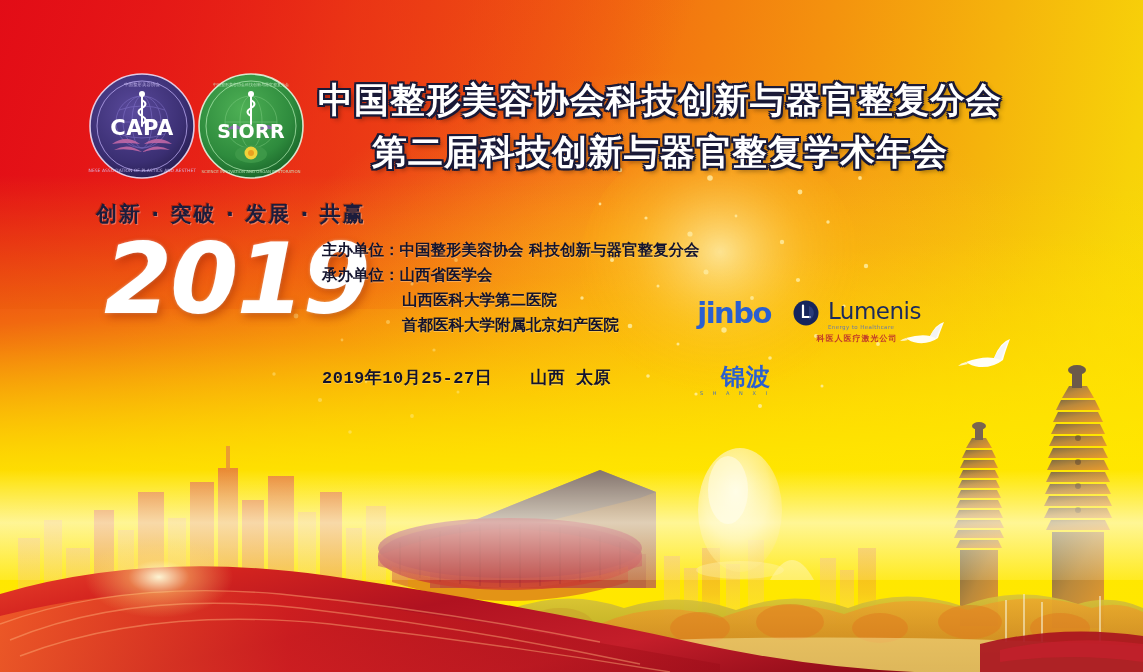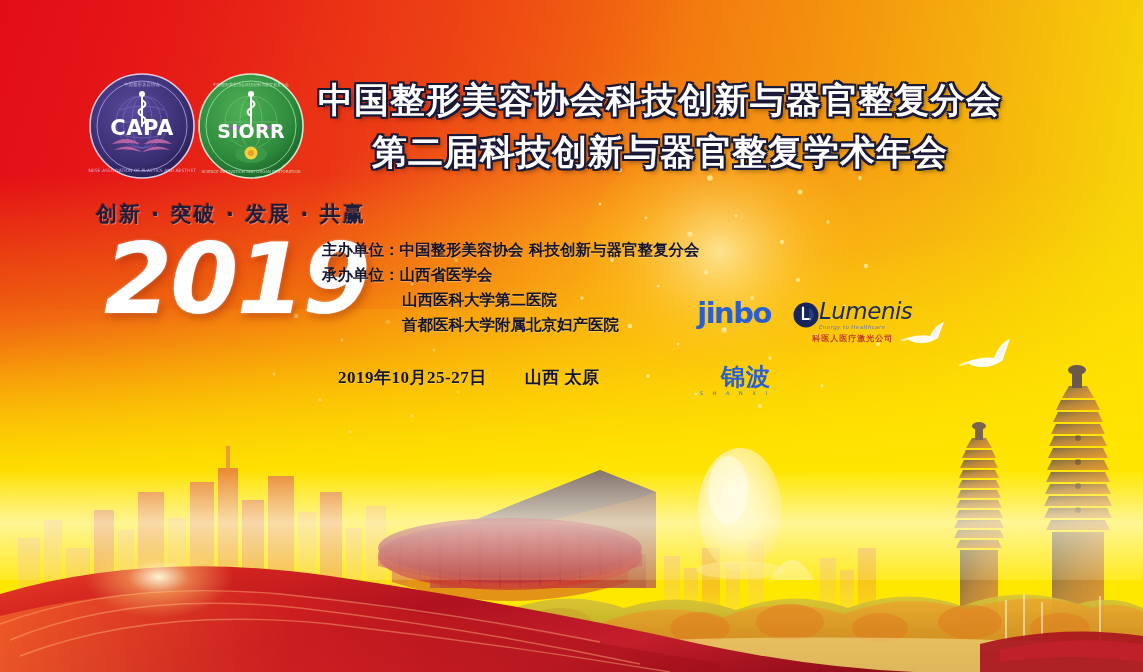--- a/index.html
+++ b/index.html
@@ -73,23 +73,23 @@
   .org-line{
     font-family:"DejaVu Sans","Liberation Sans",sans-serif;
     font-weight:bold; font-size:15.5px; line-height:25px; white-space:nowrap;
     color:#14142e; text-shadow:0 1px 0 rgba(255,255,255,.28);
   }
   .org-line.indent{ padding-left:80px; }
 
   
   #date-line{
     position:absolute; left:322px; top:366px; z-index:6;
-    font-family:Liberation Serif, serif;
+    font-family:Liberation Mono, monospace;
     font-weight:bold; font-size:17px; letter-spacing:.5px; white-space:nowrap;
-    color:#14142e; text-shadow:0 1px 0 rgba(255,255,255,.28);margin-left:16px;
+    color:#14142e; text-shadow:0 1px 0 rgba(255,255,255,.28);
   }
   #date-venue{ margin-left:38px; }
 
   
   #sponsors{ position:absolute; left:688px; top:300px; z-index:6; display:flex; align-items:flex-start; gap:22px; }
   .sponsor{ position:relative; }
 
   #jinbo-logo{ display:flex; align-items:flex-end; gap:5px;flex-direction:column; }
   #jinbo-word{
     font-family:"DejaVu Sans","Liberation Sans",sans-serif;
@@ -98,21 +98,21 @@
   }
   #jinbo-cn{
     font-family:Liberation Serif, serif;
     font-weight:bold; font-size:24px; line-height:22px; color:#2a5fd0; letter-spacing:1px;margin-top:34px;
   }
   #jinbo-sub{
     font-family:"DejaVu Sans","Liberation Sans",sans-serif;
     font-size:5px; letter-spacing:4px; color:#3f6fc0; margin-top:2px; padding-left:12px;
   }
 
-  #lumenis-logo{ display:flex; align-items:center; gap:0;font-style:italic; }
+  #lumenis-logo{ display:flex; align-items:flex-start; gap:9px; }
   #lumenis-mark{ width:26px; height:26px; }
   #lumenis-text{ display:flex; flex-direction:column; }
   #lumenis-word{
     font-family:"DejaVu Sans","Liberation Sans",sans-serif;
     font-size:23px; line-height:23px; color:#1a2a5e; letter-spacing:-.5px;
   }
   #lumenis-tag{
     font-family:"DejaVu Sans","Liberation Sans",sans-serif;
     font-size:5.5px; color:#6a7aa8; letter-spacing:.4px; margin-top:1px;
   }

